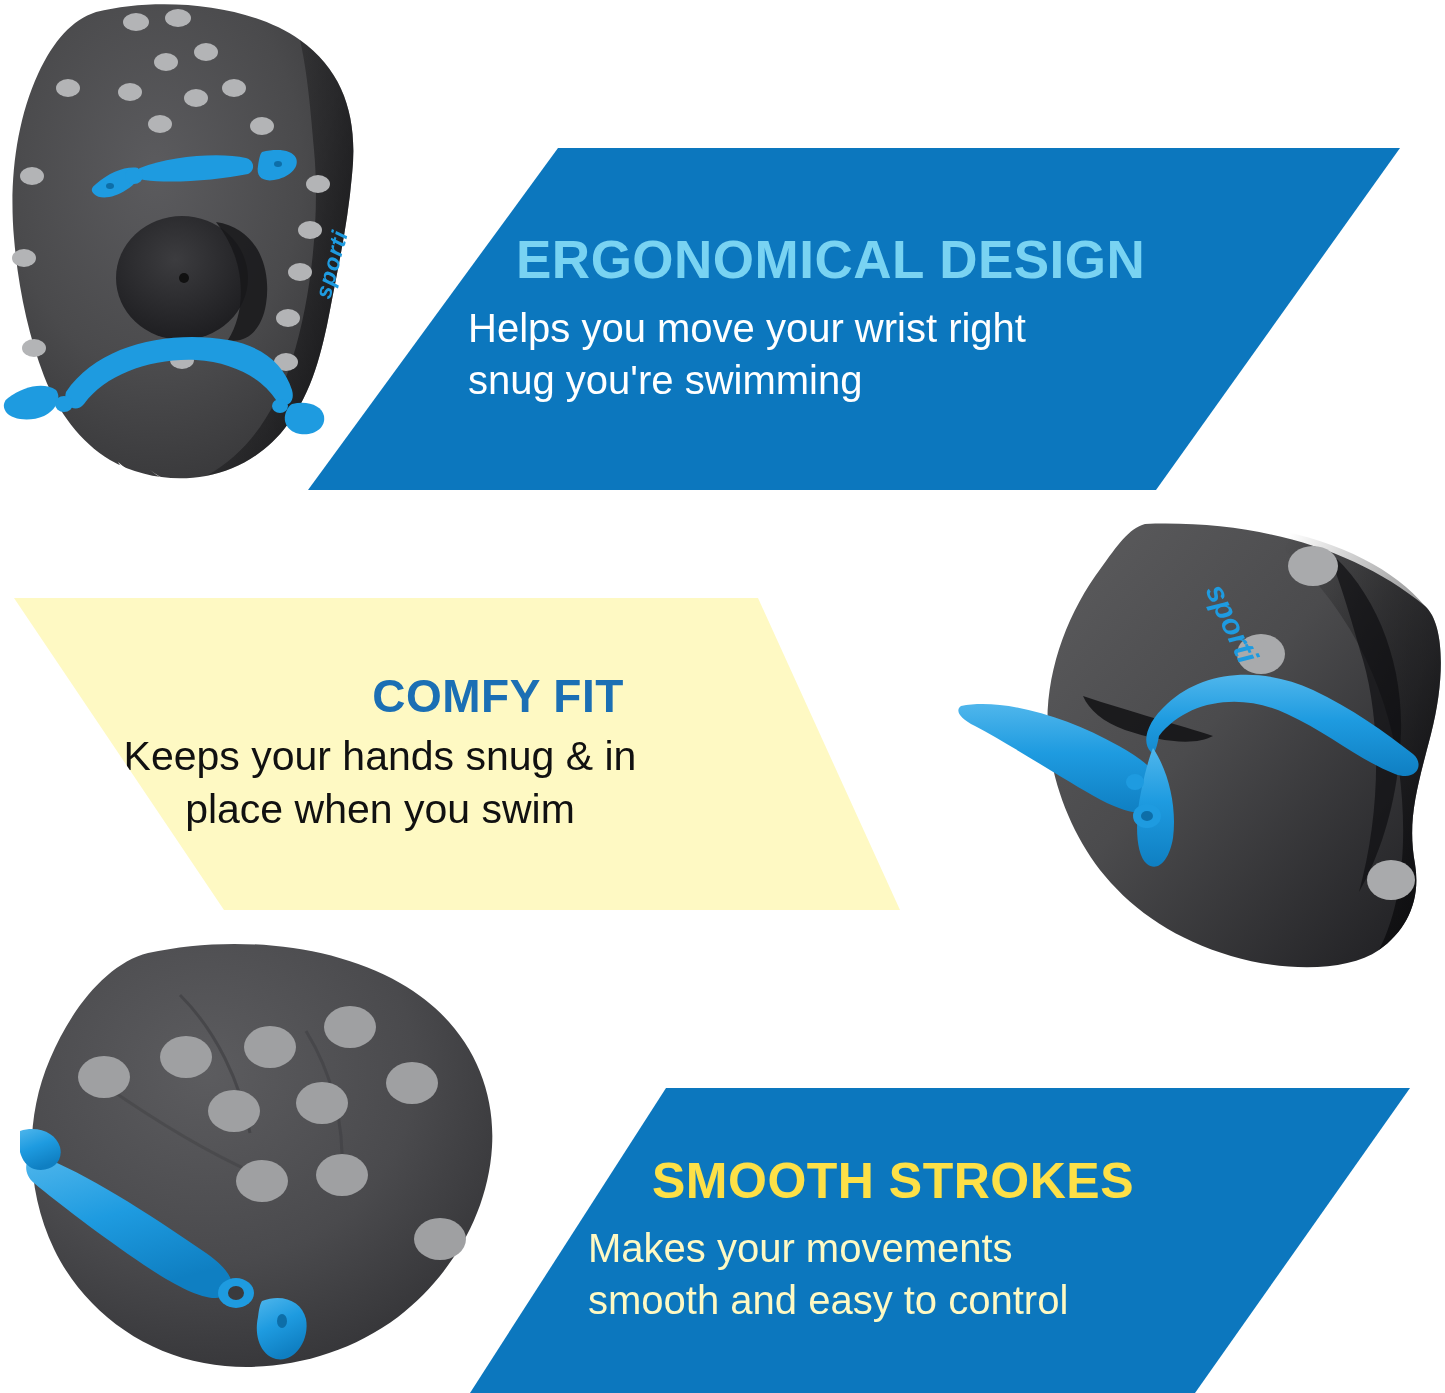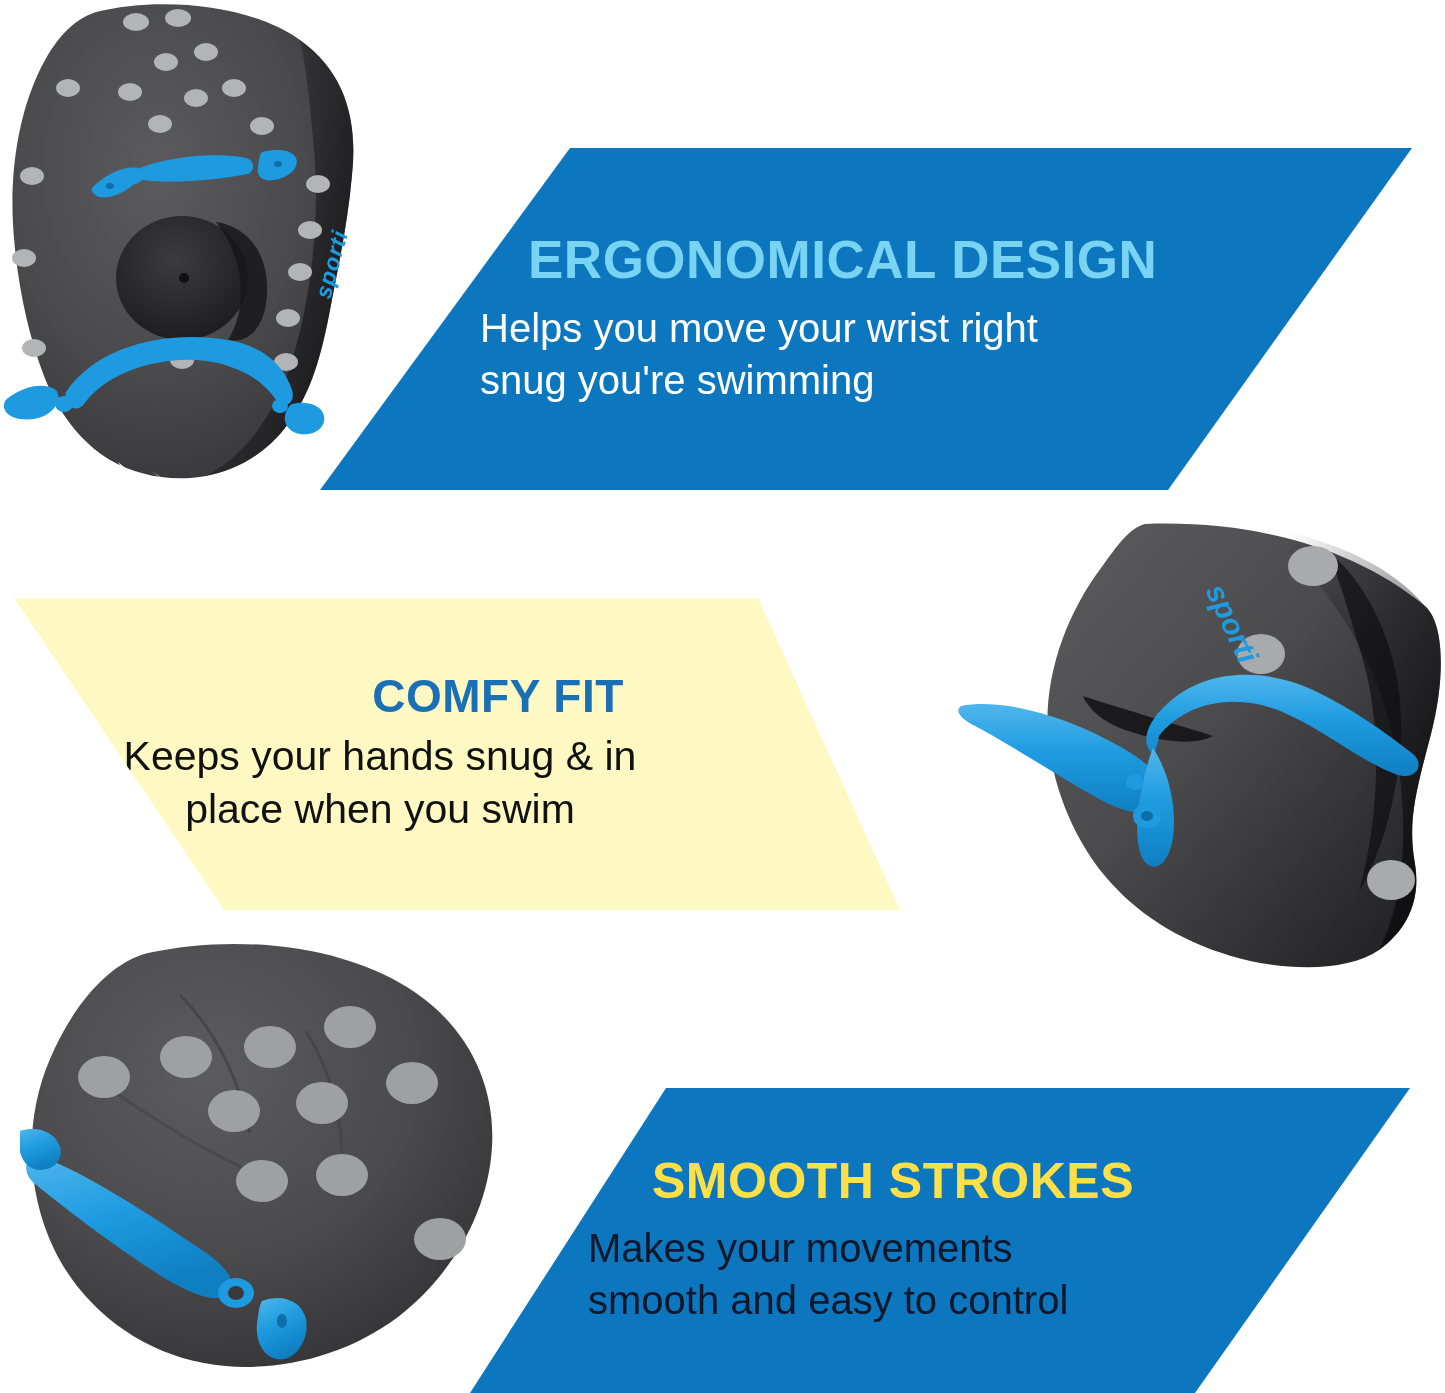--- a/index.html
+++ b/index.html
@@ -31,21 +31,21 @@
     letter-spacing: 0.5px;
     line-height: 1.05;
     white-space: nowrap;
   }
   .banner-body {
     line-height: 1.3;
   }
 
   
   #banner-ergonomic {
-    left: 320px;
+    left: 308px;
     top: 148px;
     width: 1092px;
     height: 342px;
     background: #0C77BE;
     clip-path: polygon(250px 0, 1092px 0, 848px 342px, 0 342px);
   }
   #banner-ergonomic .banner-title {
     color: #79D3F2;
     font-size: 53px;
     margin: 0 0 14px 0;
@@ -90,21 +90,21 @@
     background: #0C77BE;
     clip-path: polygon(196px 0, 940px 0, 725px 305px, 0 305px);
   }
   #banner-smooth .banner-title {
     color: #fde047;
     font-size: 50px;
     margin: 0 0 14px 0;
     padding-left: 182px;
   }
   #banner-smooth .banner-body {
-    color: #0f172a;
+    color: #fef9c3;
     font-size: 40px;
     padding-left: 118px;
     max-width: 760px;
   }
 
   
   .photo {
     position: absolute;
   }
 

